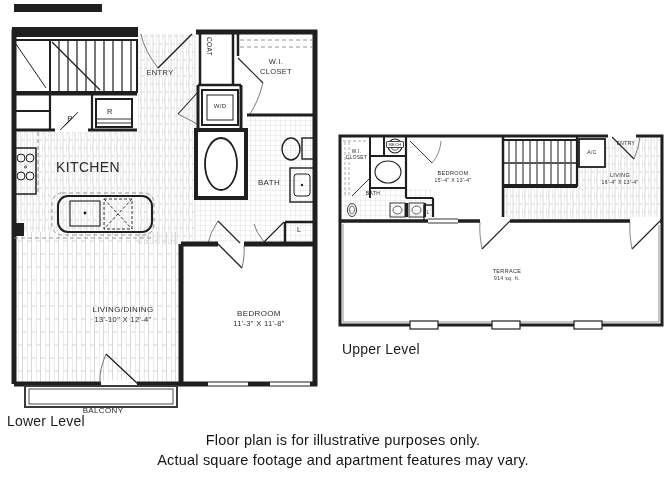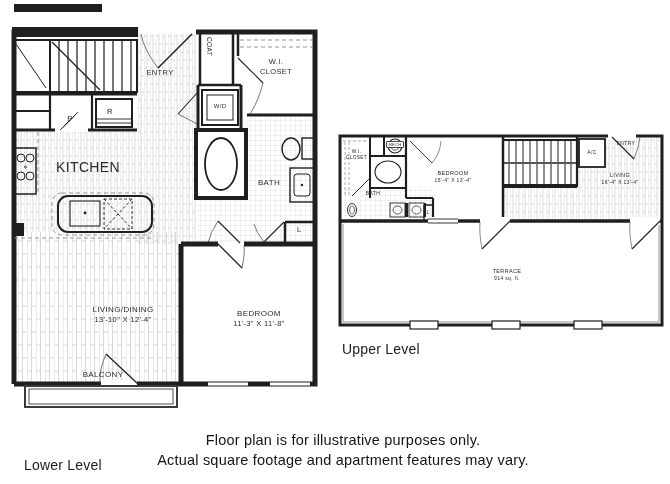--- a/index.html
+++ b/index.html
@@ -236,22 +236,22 @@
   <div class="lbl" style="left:244px;top:178px;width:50px;font-size:8px;">BATH</div>
   <div class="lbl" style="left:291px;top:226px;width:16px;font-size:7px;">L</div>
   <div class="lbl" style="left:68px;top:305px;width:110px;font-size:8px;">
     <div>LIVING/DINING</div>
     <div style="font-size:7.5px;">13'-10" X 12'-4"</div>
   </div>
   <div class="lbl" style="left:204px;top:309px;width:110px;font-size:8px;">
     <div>BEDROOM</div>
     <div style="font-size:7.5px;">11'-3" X 11'-8"</div>
   </div>
-  <div class="lbl" style="left:63px;top:370px;width:80px;font-size:8px;text-align:center;">BALCONY</div>
-  <div class="lbl caption" style="left:24px;top:413px;width:120px;margin-top:44px;">Lower Level</div>
+  <div class="lbl" style="left:63px;top:406px;width:80px;font-size:8px;text-align:center;">BALCONY</div>
+  <div class="lbl caption" style="left:7px;top:413px;width:120px;">Lower Level</div>
 
   <div class="lbl" style="left:340px;top:149px;width:33px;font-size:4.8px;line-height:1.2;">
     <div>W.I.</div>
     <div>CLOSET</div>
   </div>
   <div class="lbl" style="left:386px;top:142px;width:18px;font-size:4px;"><span class="chip">MECH</span></div>
   <div class="lbl" style="left:357px;top:190px;width:32px;font-size:5px;">BATH</div>
   <div class="lbl" style="left:422px;top:209px;width:12px;font-size:5px;">L</div>
   <div class="lbl" style="left:413px;top:170px;width:80px;font-size:5.5px;">
     <div>BEDROOM</div>

